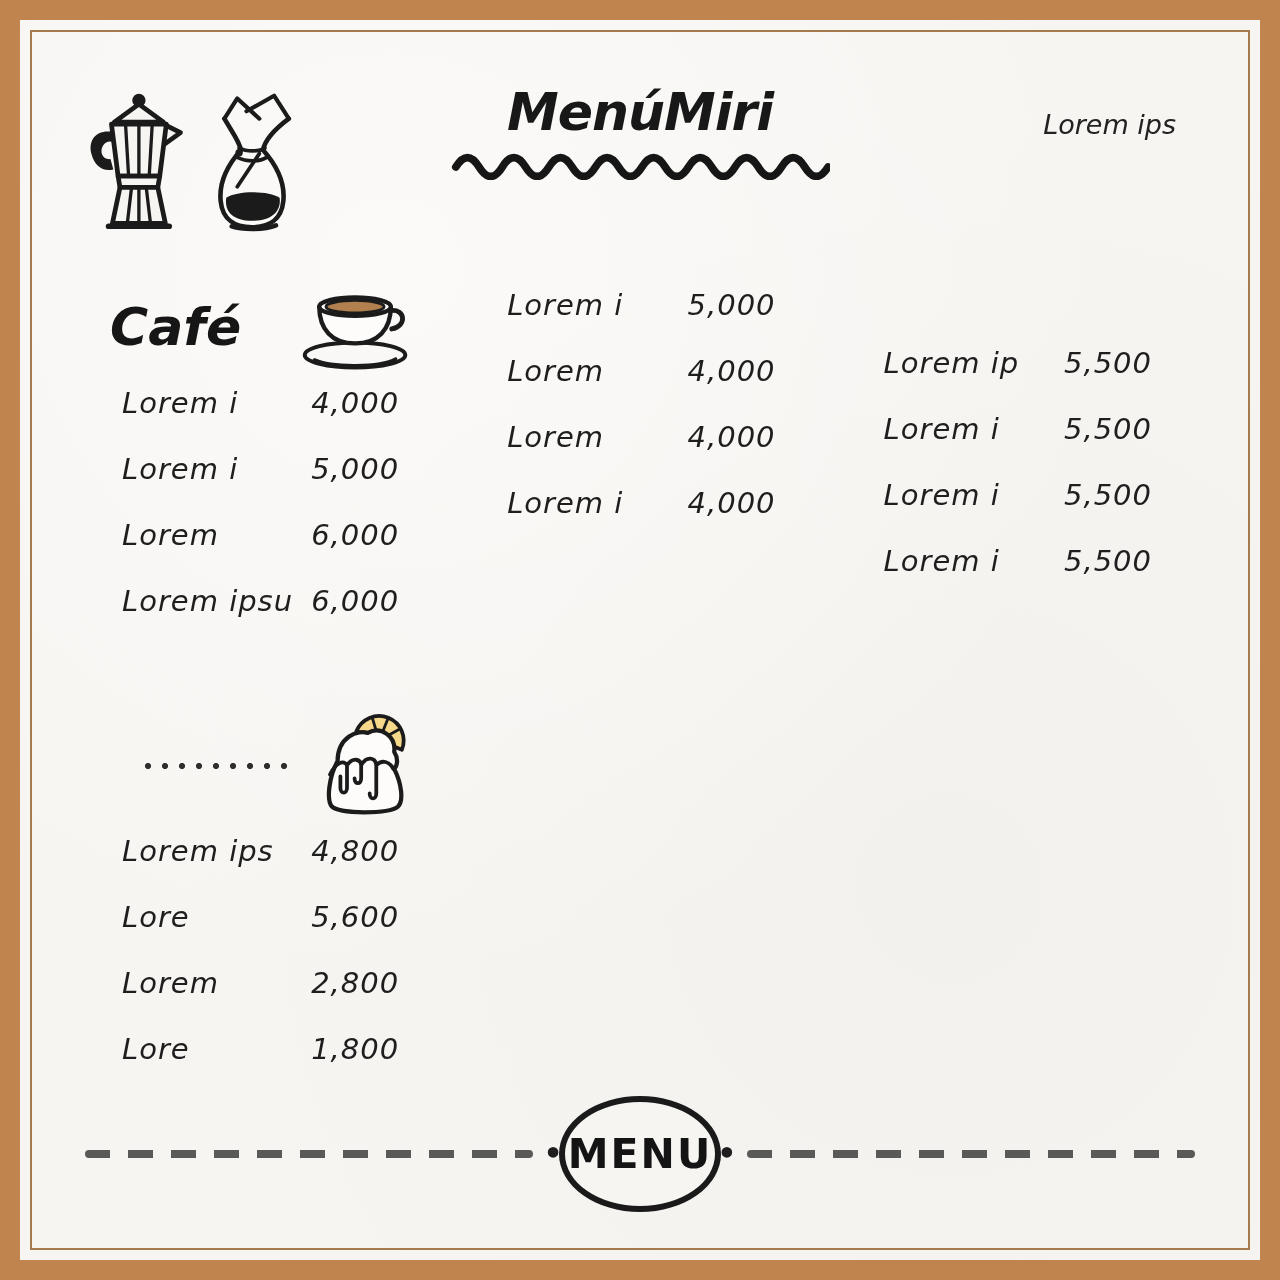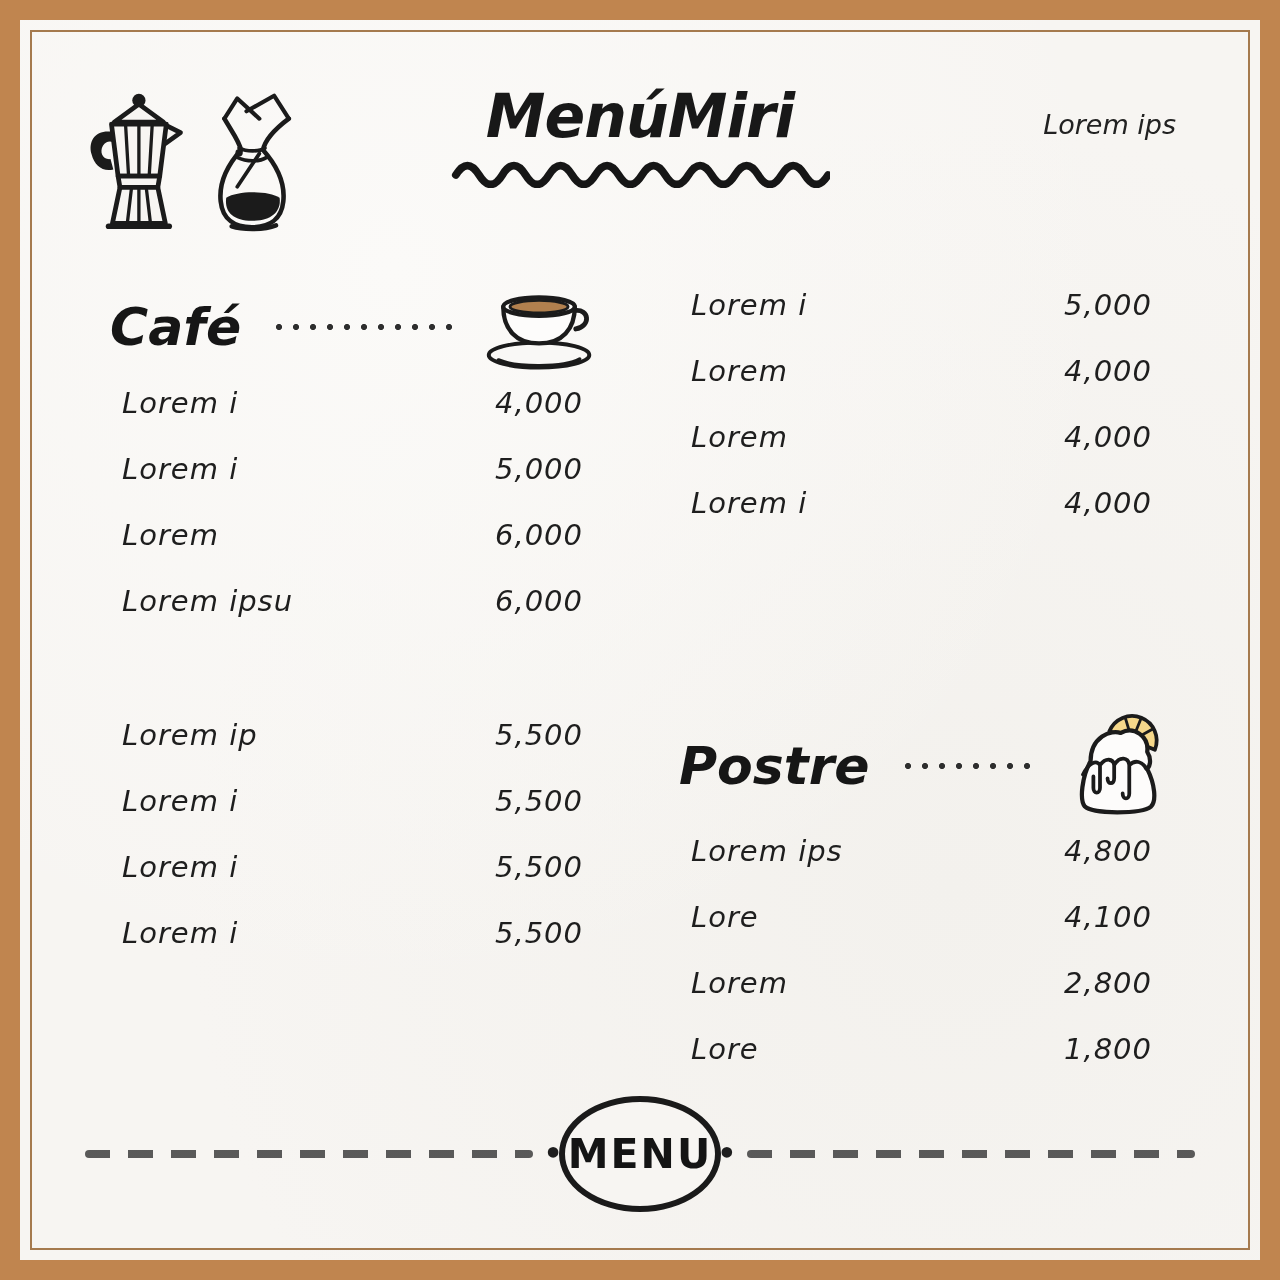--- a/index.html
+++ b/index.html
@@ -14,32 +14,32 @@
     background-image:radial-gradient(circle at 30% 20%, #fbfaf8 0%, transparent 55%),
                      radial-gradient(circle at 75% 70%, #f3f1ed 0%, transparent 60%);
   }
   .frame-line{
     position:absolute;inset:30px;border:2px solid #a57a4e;pointer-events:none;
   }
   
   .brew-icons{position:absolute;left:84px;top:84px;display:flex;align-items:flex-end;gap:16px;}
   .title-block{position:absolute;left:0;right:0;top:86px;text-align:center;}
   .page-title{
-    font-size:60px;font-weight:700;font-style:italic;letter-spacing:-1px;line-height:1;
+    font-size:52px;font-weight:700;font-style:italic;letter-spacing:-1px;line-height:1;
     margin:0;color:#181818;
   }
   .title-underline{display:block;margin:14px auto 0;}
   .header-note{
     position:absolute;right:104px;top:104px;
     font-size:27px;font-style:italic;line-height:1.55;color:#222;
   }
   
   .sections{
     position:absolute;left:110px;right:112px;top:278px;
-    display:grid;grid-template-columns:1fr 1fr;column-gap:80px;
+    display:grid;grid-template-columns:1fr 1fr 1fr;column-gap:80px;
   }
   .section.mt{margin-top:58px;}
   .section-head{display:flex;align-items:center;min-height:98px;}
   .section.mt .section-head{min-height:110px;}
   .section-title{
     font-size:52px;font-weight:700;line-height:1;white-space:nowrap;color:#161616;
   }
   .section-title.slant{font-style:italic;}
   .dotted-leader{
     flex:1;height:8px;align-self:center;margin:0 26px 0 30px;
@@ -194,21 +194,20 @@
       </div>
       <div class="row">
         <span class="item-name">Lorem i</span>
         <span class="item-price">5,500</span>
       </div>
     </div>
   </div>
 
   <div class="section mt">
     <div class="section-head">
-      <span class="section-title slant">Postre</span>
       <span class="dotted-leader"></span>
       <span class="head-icon">
         <svg width="102" height="116" viewBox="0 0 108 122">
           <g stroke="#1b1b1b" stroke-linejoin="round" stroke-linecap="round">
             <g transform="rotate(22 70 34)">
               <path d="M44 34 A26 26 0 0 1 96 34 Z" fill="#f6d88a" stroke-width="4"></path>
               <path d="M70 34 L54 14 M70 34 L70 8 M70 34 L86 14" fill="none" stroke-width="3"></path>
             </g>
             <path d="M26 56 C26 30 48 22 58 26 C72 18 88 30 86 46 C90 52 90 60 86 64 C94 80 96 98 90 104 C80 112 28 112 20 104 C14 97 17 72 26 56 Z" fill="#fdfcfb" stroke-width="4.5"></path>
             <path d="M18 70 C24 58 32 54 36 60 L36 84 C36 91 29 91 29 84 L29 72 M36 60 C42 52 50 53 51 60 L51 74 C51 81 44 81 44 74 M51 60 C57 50 66 52 67 60 L67 90 C67 97 60 97 60 90 M67 60 C73 54 81 56 85 64" fill="none" stroke-width="4"></path>
@@ -216,21 +215,21 @@
         </svg>
       </span>
     </div>
     <div class="items">
       <div class="row">
         <span class="item-name">Lorem ips</span>
         <span class="item-price">4,800</span>
       </div>
       <div class="row">
         <span class="item-name">Lore</span>
-        <span class="item-price">4,100</span>
+        <span class="item-price">5,600</span>
       </div>
       <div class="row">
         <span class="item-name">Lorem</span>
         <span class="item-price">2,800</span>
       </div>
       <div class="row">
         <span class="item-name">Lore</span>
         <span class="item-price">1,800</span>
       </div>
     </div>

